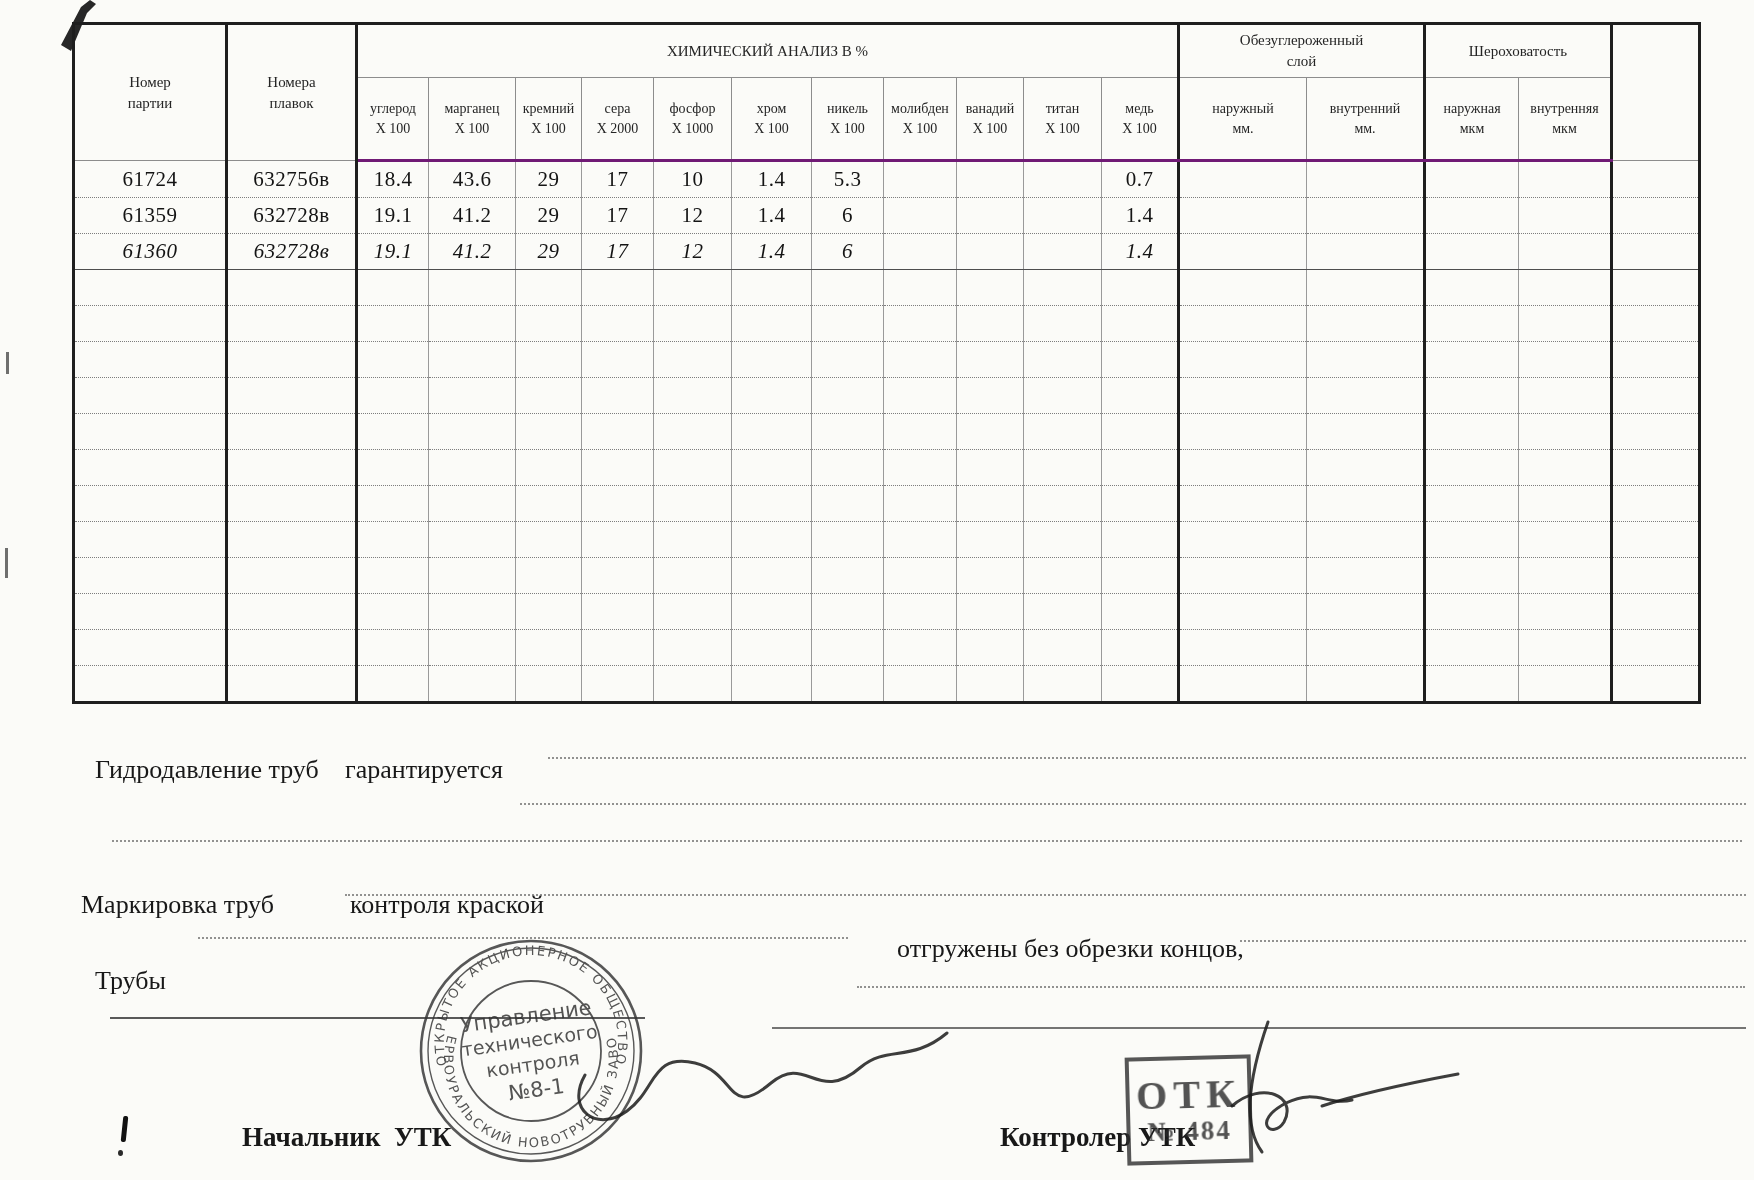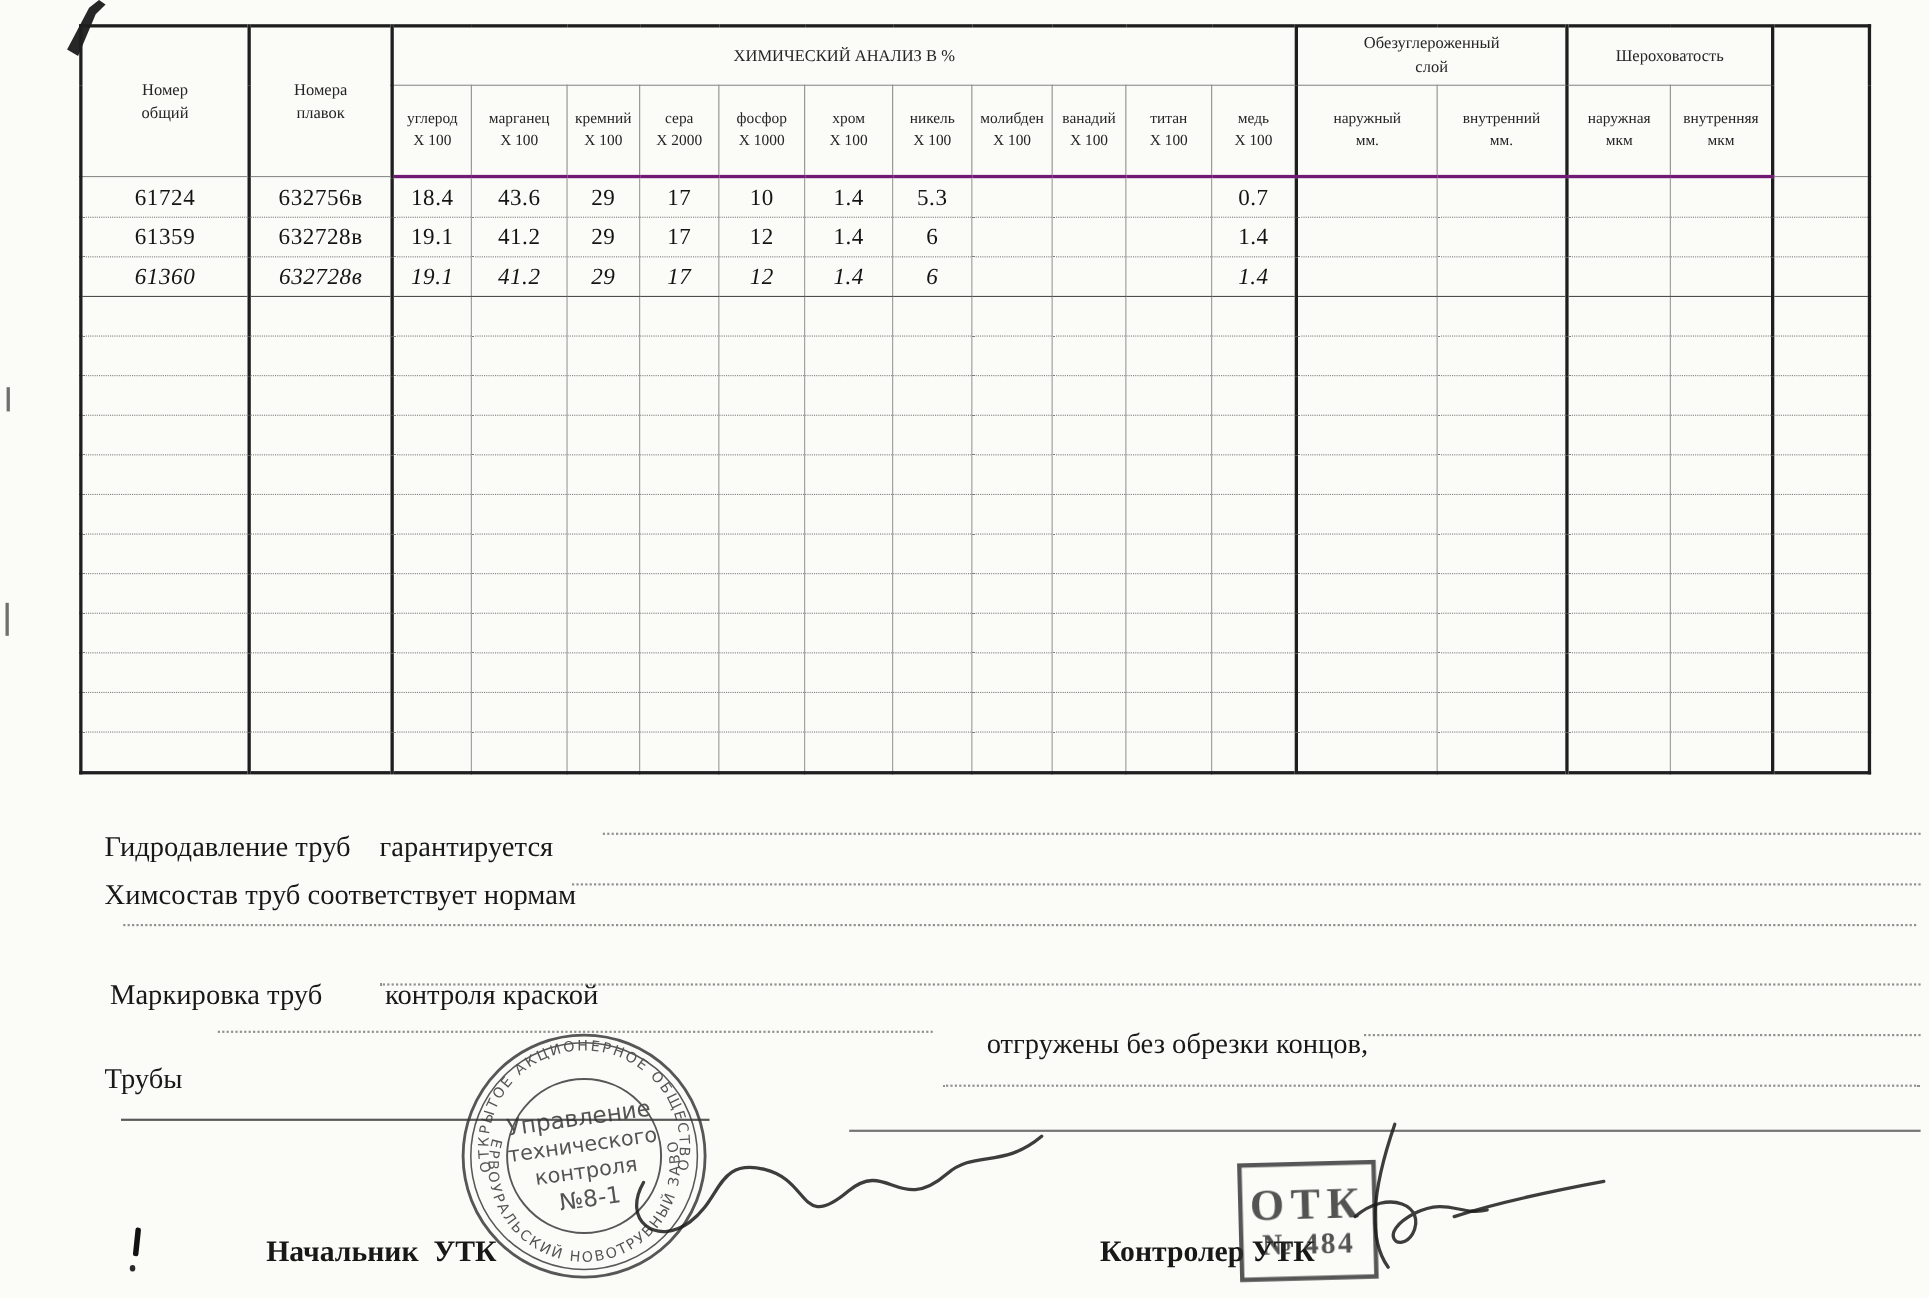--- a/index.html
+++ b/index.html
@@ -90,21 +90,21 @@
       <col style="width:77px">
         <col style="width:128px">
         <col style="width:118px">
       <col style="width:94px">
         <col style="width:93px">
         <col style="width:88px">
     </colgroup>
     <thead>
       <tr class="h1">
         <th rowspan="2" class="thick-r">Номер
-общий</th>
+партии</th>
         <th rowspan="2" class="thick-r">Номера
 плавок</th>
         <th colspan="11" class="thick-r">ХИМИЧЕСКИЙ АНАЛИЗ В %</th>
         <th colspan="2" class="thick-r">Обезуглероженный
 слой</th>
         <th colspan="2" class="thick-r">Шероховатость</th>
         <th rowspan="2"></th>
       </tr>
       <tr class="h2">
         <th>углерод
@@ -440,26 +440,25 @@
           <td class="thick-r"></td>
           <td></td>
         </tr>
       </tbody>
   </table>
 
   <div class="txt" style="left:95px;top:727px">Гидродавление труб</div>
   <div class="txt" style="left:345px;top:727px">гарантируется</div>
   <div class="dot" style="left:548px;top:757px;width:1198px"></div>
 
-  <div class="txt" style="left:95px;top:771px">Химсостав труб соответствует нормам</div>
   <div class="dot" style="left:520px;top:803px;width:1226px"></div>
 
   <div class="dot" style="left:112px;top:840px;width:1630px"></div>
 
-  <div class="txt" style="left:100px;top:862px">Маркировка труб</div>
+  <div class="txt" style="left:81px;top:862px">Маркировка труб</div>
   <div class="txt" style="left:350px;top:862px">контроля краской</div>
   <div class="dot" style="left:345px;top:894px;width:1401px"></div>
 
   <div class="txt" style="left:95px;top:938px">Трубы</div>
   <div class="dot" style="left:198px;top:937px;width:650px"></div>
   <div class="txt" style="left:897px;top:906px">отгружены без обрезки концов,</div>
   <div class="dot" style="left:1240px;top:940px;width:506px"></div>
 
   <div class="dot" style="left:857px;top:986px;width:888px"></div>
 

